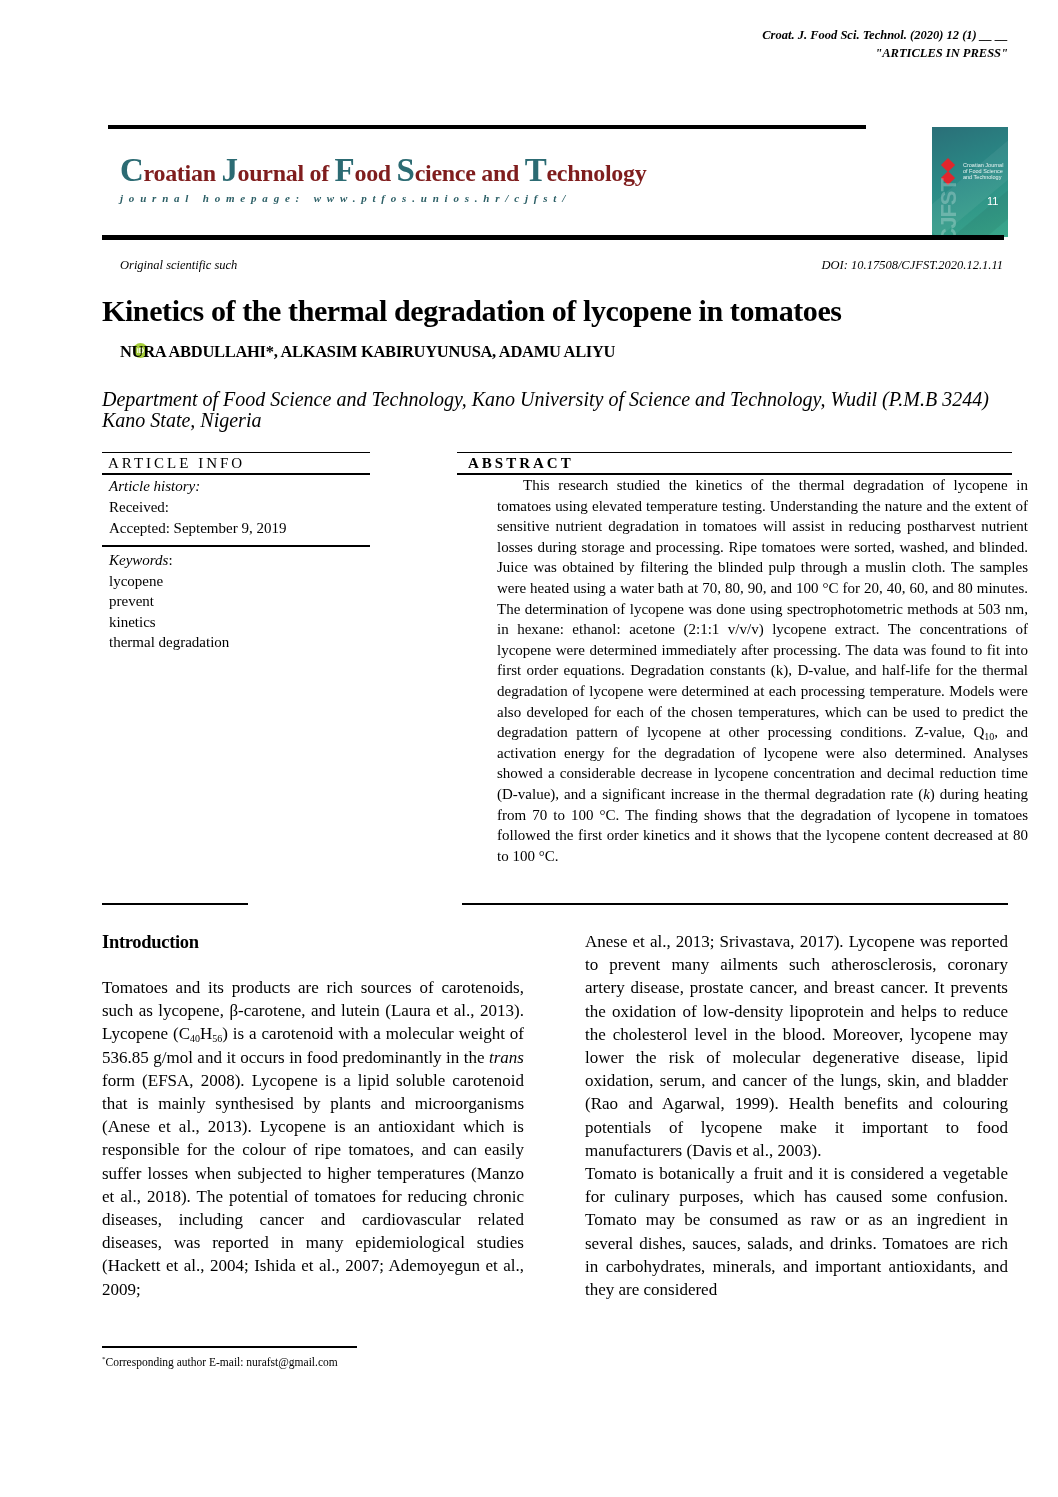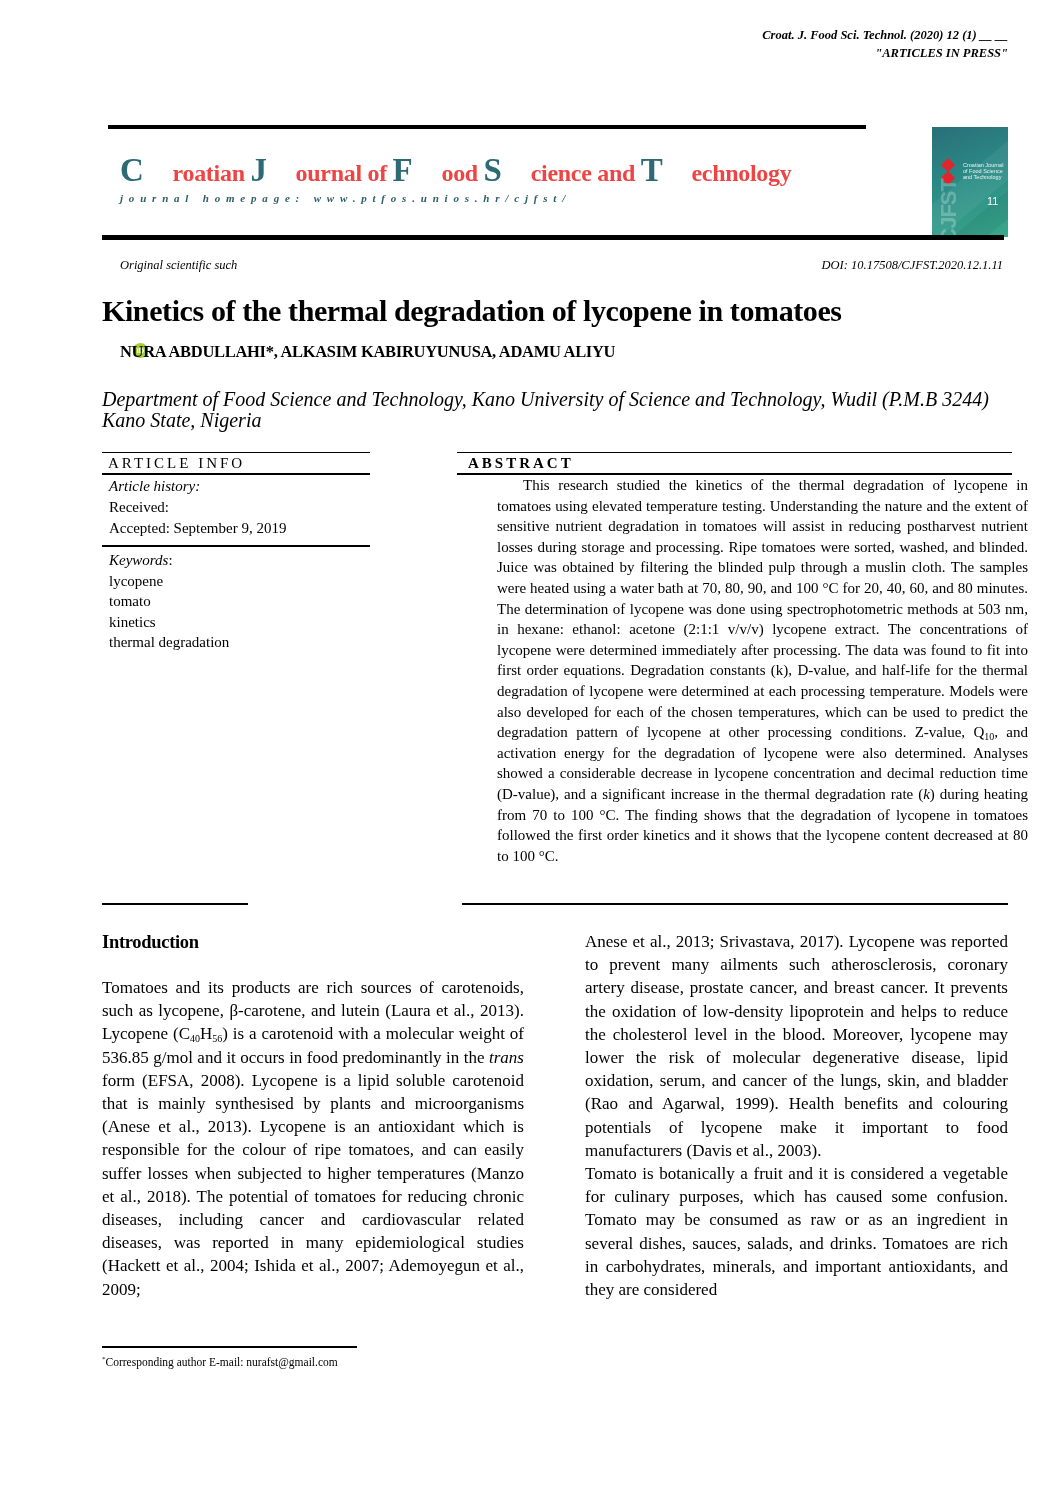--- a/index.html
+++ b/index.html
@@ -8,21 +8,21 @@
   .abs { position: absolute; }
 
   .running-head { right: 50px; top: 26px; text-align: right; font-style: italic; font-weight: bold; font-size: 12.5px; line-height: 18px; }
   .running-head div { white-space: nowrap; }
 
   .top-rule { left: 108px; top: 125px; width: 758px; height: 4px; background: #000; }
   .bottom-rule { left: 102px; top: 235px; width: 902px; height: 5px; background: #000; }
 
   .journal-title { left: 120px; top: 152px; font-family: "Liberation Serif", serif; font-weight: bold; color: #1e4e56; font-size: 24px; white-space: nowrap; letter-spacing: -0.3px; }
   .journal-title .cap { font-size: 33px; color: #2c6b73; }
-  .journal-title .rest { color: #ef4444; margin-left: 29px; }
+  .journal-title .rest { color: #7f1d1d; }
   .journal-homepage { left: 120px; top: 192px; font-family: "Liberation Serif", serif; font-style: italic; font-weight: bold; font-size: 11px; letter-spacing: 5.8px; color: #2c5f66; white-space: nowrap; }
 
   .cover { left: 932px; top: 127px; width: 76px; height: 110px; background: linear-gradient(160deg, #2a6f78 0%, #2a8a86 45%, #3aa88b 100%); overflow: hidden; }
   .cover .diag { position: absolute; width: 140px; height: 30px; background: rgba(255,255,255,0.06); transform: rotate(-40deg); left: -20px; top: 40px; }
   .cover .diag2 { position: absolute; width: 140px; height: 22px; background: rgba(0,0,0,0.06); transform: rotate(-40deg); left: -10px; top: 80px; }
   .cover .dot { position: absolute; width: 10px; height: 10px; background: #e0262d; transform: rotate(45deg); }
   .cover .d1 { left: 11px; top: 33px; }
   .cover .d2 { left: 11px; top: 46px; }
   .cover .big { position: absolute; left: 4px; top: 52px; font-family: "Liberation Sans", sans-serif; font-weight: bold; font-size: 22px; color: rgba(255,255,255,0.25); writing-mode: vertical-rl; transform: rotate(180deg); letter-spacing: -1px; }
   .cover .ctitle { position: absolute; left: 31px; top: 35px; font-family: "Liberation Sans", sans-serif; font-size: 5.5px; line-height: 6px; color: #e9f4f2; width: 44px; }
@@ -103,21 +103,21 @@
 <div class="abs info-rule-1"></div>
 <div class="abs info-history">
   <div style="font-style: italic;">Article history:</div>
   <div>Received:</div>
   <div>Accepted: September 9, 2019</div>
 </div>
 <div class="abs info-rule-2"></div>
 <div class="abs info-keywords">
   <div><span style="font-style: italic;">Keywords</span>:</div>
   <div>lycopene</div>
-  <div>tomato</div>
+  <div>prevent</div>
   <div>kinetics</div>
   <div>thermal degradation</div>
 </div>
 <div class="abs info-rule-bottom"></div>
 
 <div class="abs abs-rule-top"></div>
 <div class="abs abs-head">ABSTRACT</div>
 <div class="abs abs-rule-1"></div>
 <div class="abs abstract-text"><span>This research studied the kinetics of the thermal degradation of lycopene in tomatoes using elevated temperature testing. Understanding the nature and the extent of sensitive nutrient degradation in tomatoes will assist in reducing postharvest nutrient losses during storage and processing. Ripe tomatoes were sorted, washed, and blinded. Juice was obtained by filtering the blinded pulp through a muslin cloth. The samples were heated using a water bath at 70, 80, 90, and 100 °C for 20, 40, 60, and 80 minutes. The determination of lycopene was done using spectrophotometric methods at 503 nm, in hexane: ethanol: acetone (2:1:1 v/v/v) lycopene extract. The concentrations of lycopene were determined immediately after processing. The data was found to fit into first order equations. Degradation constants (k), D-value, and half-life for the thermal degradation of lycopene were determined at each processing temperature. Models were also developed for each of the chosen temperatures, which can be used to predict the degradation pattern of lycopene at other processing conditions. Z-value, Q</span><sub>10</sub><span>, and activation energy for the degradation of lycopene were also determined. Analyses showed a considerable decrease in lycopene concentration and decimal reduction time (D-value), and a significant increase in the thermal degradation rate (</span><i>k</i><span>) during heating from 70 to 100 °C. The finding shows that the degradation of lycopene in tomatoes followed the first order kinetics and it shows that the lycopene content decreased at 80 to 100 °C.</span></div>
 <div class="abs abs-rule-bottom"></div>

